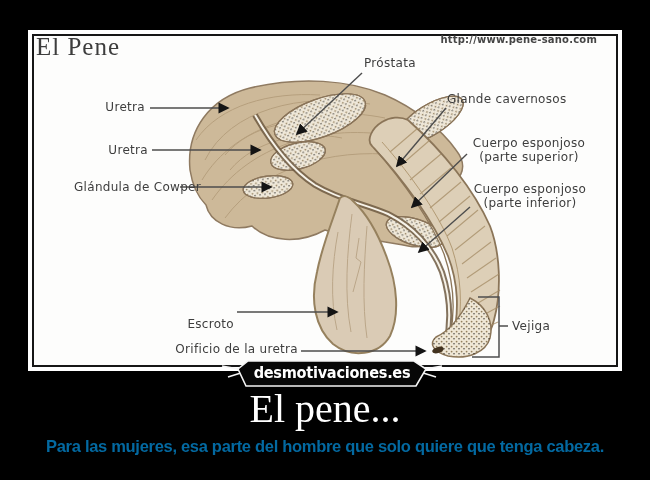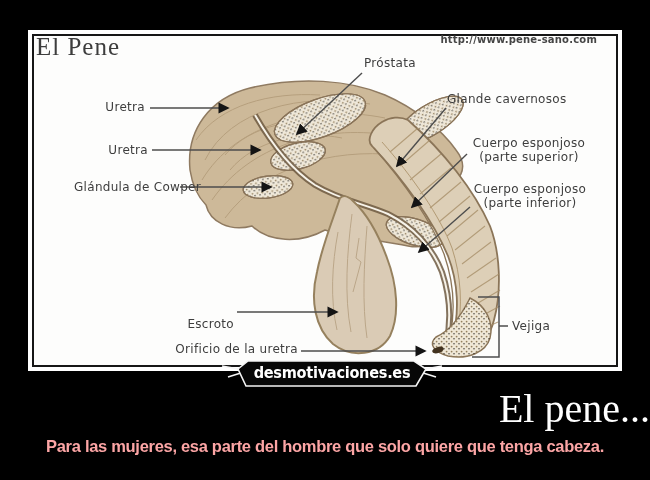--- a/index.html
+++ b/index.html
@@ -27,25 +27,25 @@
   #lbl-escroto{right:416px;top:305px;margin-top:12px;}
   #lbl-orificio{right:352px;top:342px;margin-left:15px;}
   #lbl-glande{left:512px;top:319px;}
   
   #art{position:absolute;left:0;top:0;}
   
   #watermark-text{position:absolute;left:240px;top:361px;width:184px;height:24px;
       line-height:24px;text-align:center;color:#ffffff;font-size:15px;font-weight:bold;
       letter-spacing:-0.3px;transform:scaleX(0.97);}
   
-  #caption-title{position:absolute;left:0;top:385px;width:650px;text-align:right;
+  #caption-title{position:absolute;left:0;top:385px;width:650px;text-align:center;
       font-family:"Liberation Serif","DejaVu Serif",serif;font-size:40px;color:#ffffff;}
   #caption-subtitle{position:absolute;left:0;top:437px;width:650px;text-align:center;
       font-family:"Liberation Sans",sans-serif;font-weight:bold;font-size:16.5px;
-      letter-spacing:-0.3px;color:#fca5a5;}
+      letter-spacing:-0.3px;color:#0369a1;}
 </style>
 </head>
 <body>
 
 <div id="stage">
 
   <div id="frame"></div>
 
   <svg id="art" width="650" height="480" viewBox="0 0 650 480">
     <defs>

